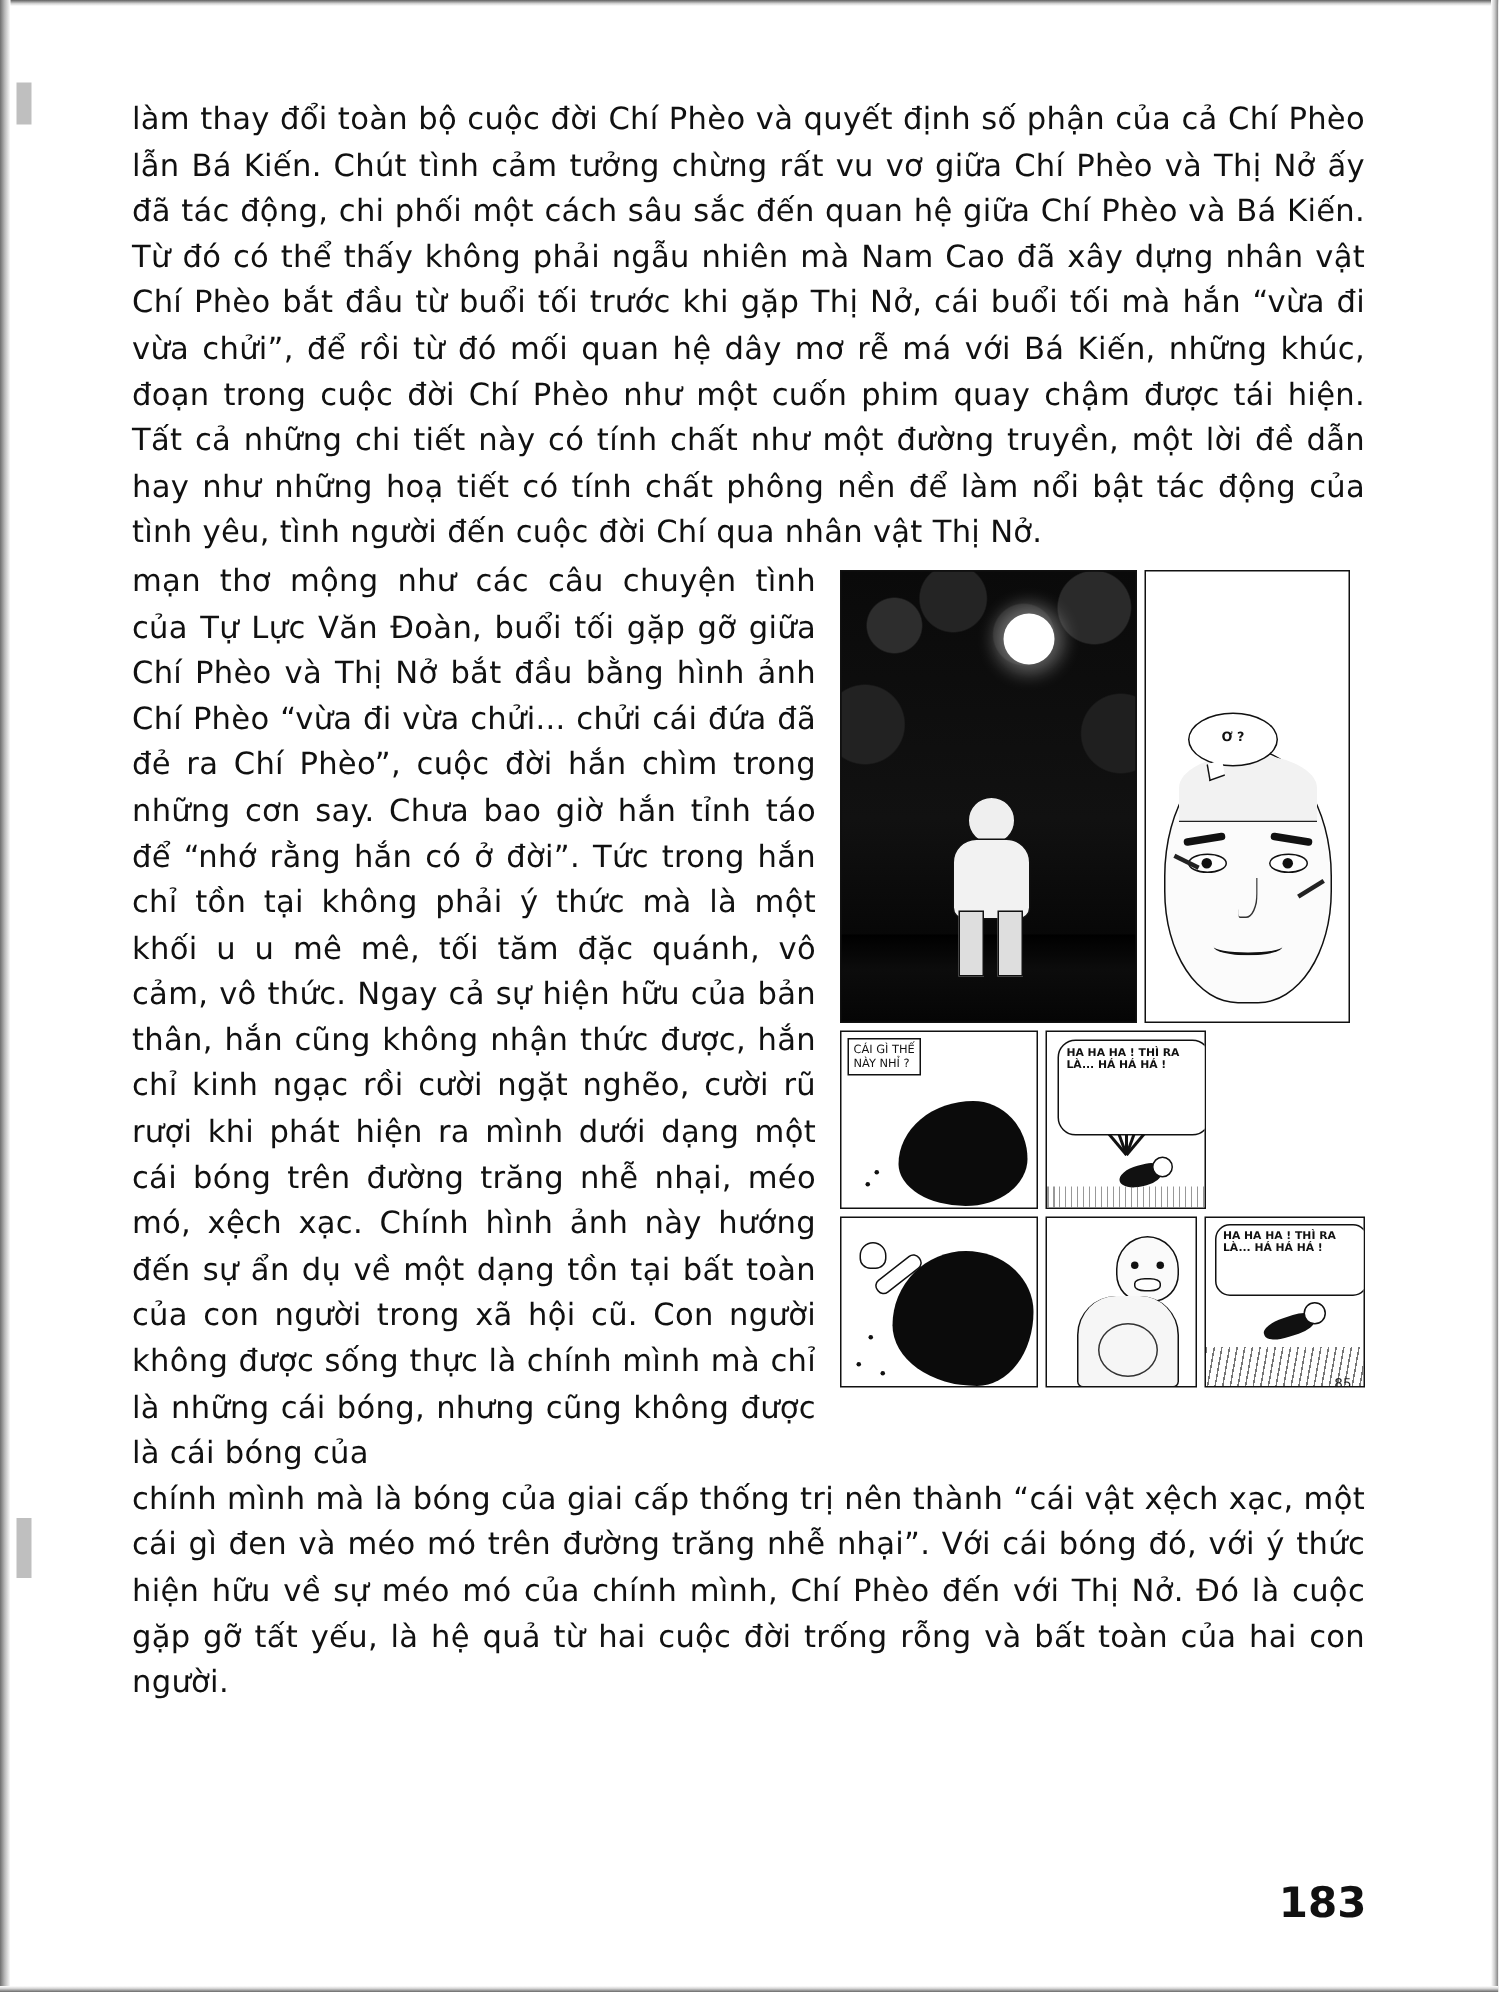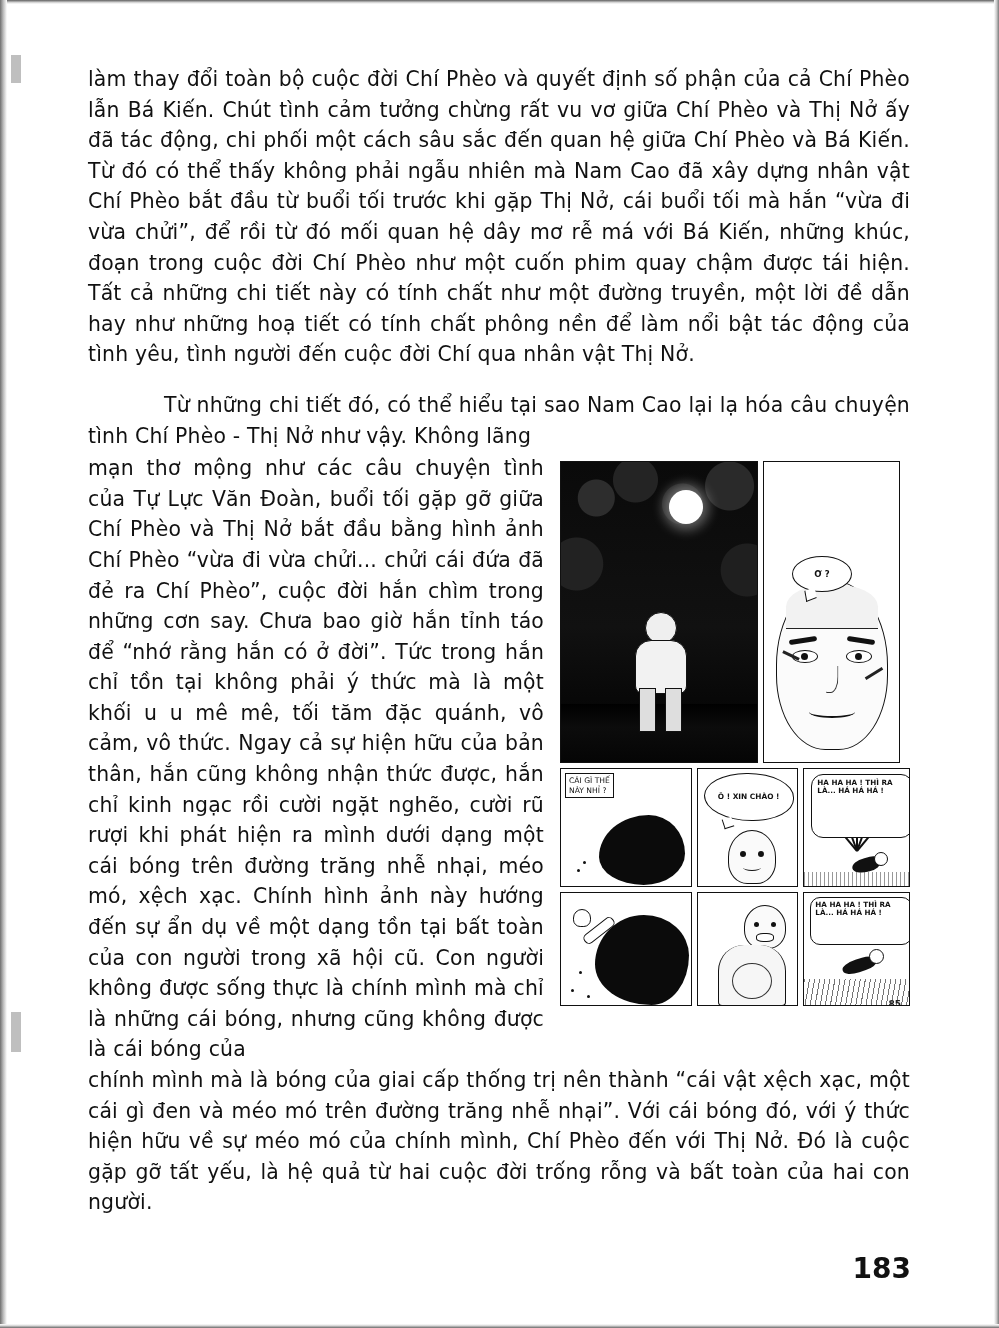--- a/index.html
+++ b/index.html
@@ -478,21 +478,21 @@
     height: 26px;
     background: repeating-linear-gradient(100deg, #3a3a3a 0 1px, transparent 1px 5px);
     opacity: .7;
   }
   .page-num-comic {
     position: absolute;
     right: 8px;
     bottom: -4px;
     font-size: 9px;
     color: #222;
-    font-weight: 700;
+    font-weight: 400;
     margin-top: 36px;
   }
 
   .tail {
     clear: both;
     margin-top: 4px;
   }
   .page-number {
     position: absolute;
     right: 88px;
@@ -523,21 +523,20 @@
   <div class="scan-edge-left"></div>
   <div class="scan-edge-right"></div>
   <div class="scan-edge-bottom"></div>
   <div class="scan-mark mark-a"></div>
   <div class="scan-mark mark-b"></div>
 
   <div class="content">
 
     <p class="body para-1">làm thay đổi toàn bộ cuộc đời Chí Phèo và quyết định số phận của cả Chí Phèo lẫn Bá Kiến. Chút tình cảm tưởng chừng rất vu vơ giữa Chí Phèo và Thị Nở ấy đã tác động, chi phối một cách sâu sắc đến quan hệ giữa Chí Phèo và Bá Kiến. Từ đó có thể thấy không phải ngẫu nhiên mà Nam Cao đã xây dựng nhân vật Chí Phèo bắt đầu từ buổi tối trước khi gặp Thị Nở, cái buổi tối mà hắn “vừa đi vừa chửi”, để rồi từ đó mối quan hệ dây mơ rễ má với Bá Kiến, những khúc, đoạn trong cuộc đời Chí Phèo như một cuốn phim quay chậm được tái hiện. Tất cả những chi tiết này có tính chất như một đường truyền, một lời đề dẫn hay như những hoạ tiết có tính chất phông nền để làm nổi bật tác động của tình yêu, tình người đến cuộc đời Chí qua nhân vật Thị Nở.</p>
 
-    <p class="body para-2">Từ những chi tiết đó, có thể hiểu tại sao Nam Cao lại lạ hóa câu chuyện tình Chí Phèo - Thị Nở như vậy. Không lãng</p>
 
     <div class="wrap">
 
       <div class="comic">
 
         <div class="comic-row">
           <div class="panel p1">
             <div class="foliage"></div>
             <div class="moon"></div>
             <div class="ground"></div>
@@ -568,29 +567,20 @@
 
         <div class="comic-row">
           <div class="panel p3">
             <div class="cap cap-3">CÁI GÌ THẾ
 NÀY NHỈ ?</div>
             <div class="shadow-blob blob-3"></div>
             <div class="spatter" style="left:22px; top:92px;"></div>
             <div class="spatter" style="left:16px; top:100px;"></div>
           </div>
 
-          <div class="panel p4">
-            <div class="balloon bal-4">Ô ! XIN
-CHÀO !</div>
-            <div class="head-4">
-              <div class="dotl"></div>
-              <div class="dotr"></div>
-              <div class="m"></div>
-            </div>
-          </div>
 
           <div class="panel p5">
             <div class="balloon bal-5">HA HA HA !
 THÌ RA LÀ...
 HÁ HÁ HÁ !</div>
             <div class="burst">
               <span style="transform:rotate(-40deg)"></span>
               <span style="transform:rotate(-20deg)"></span>
               <span style="transform:rotate(0deg)"></span>
               <span style="transform:rotate(20deg)"></span>

